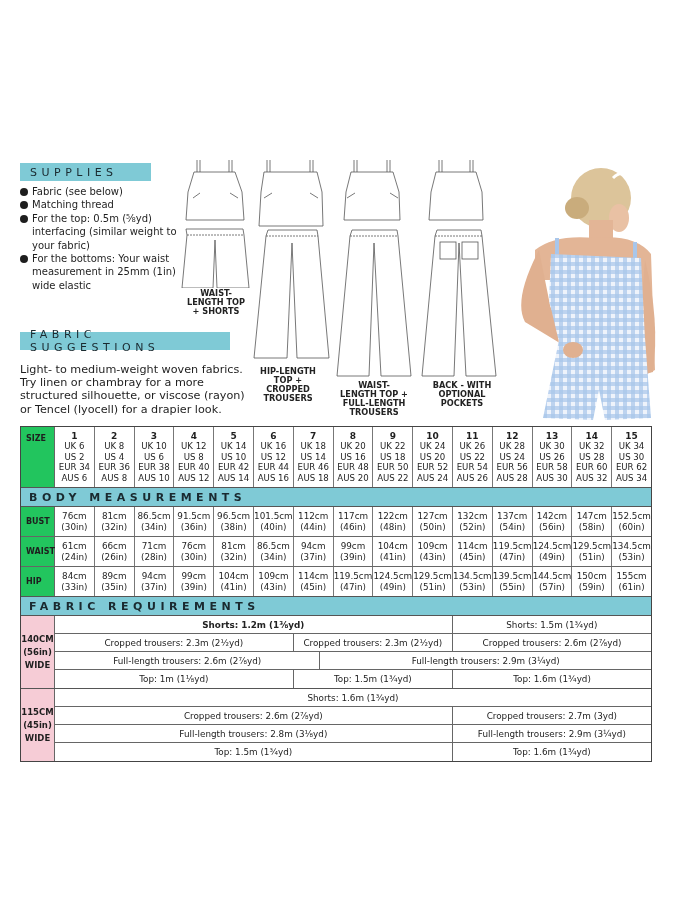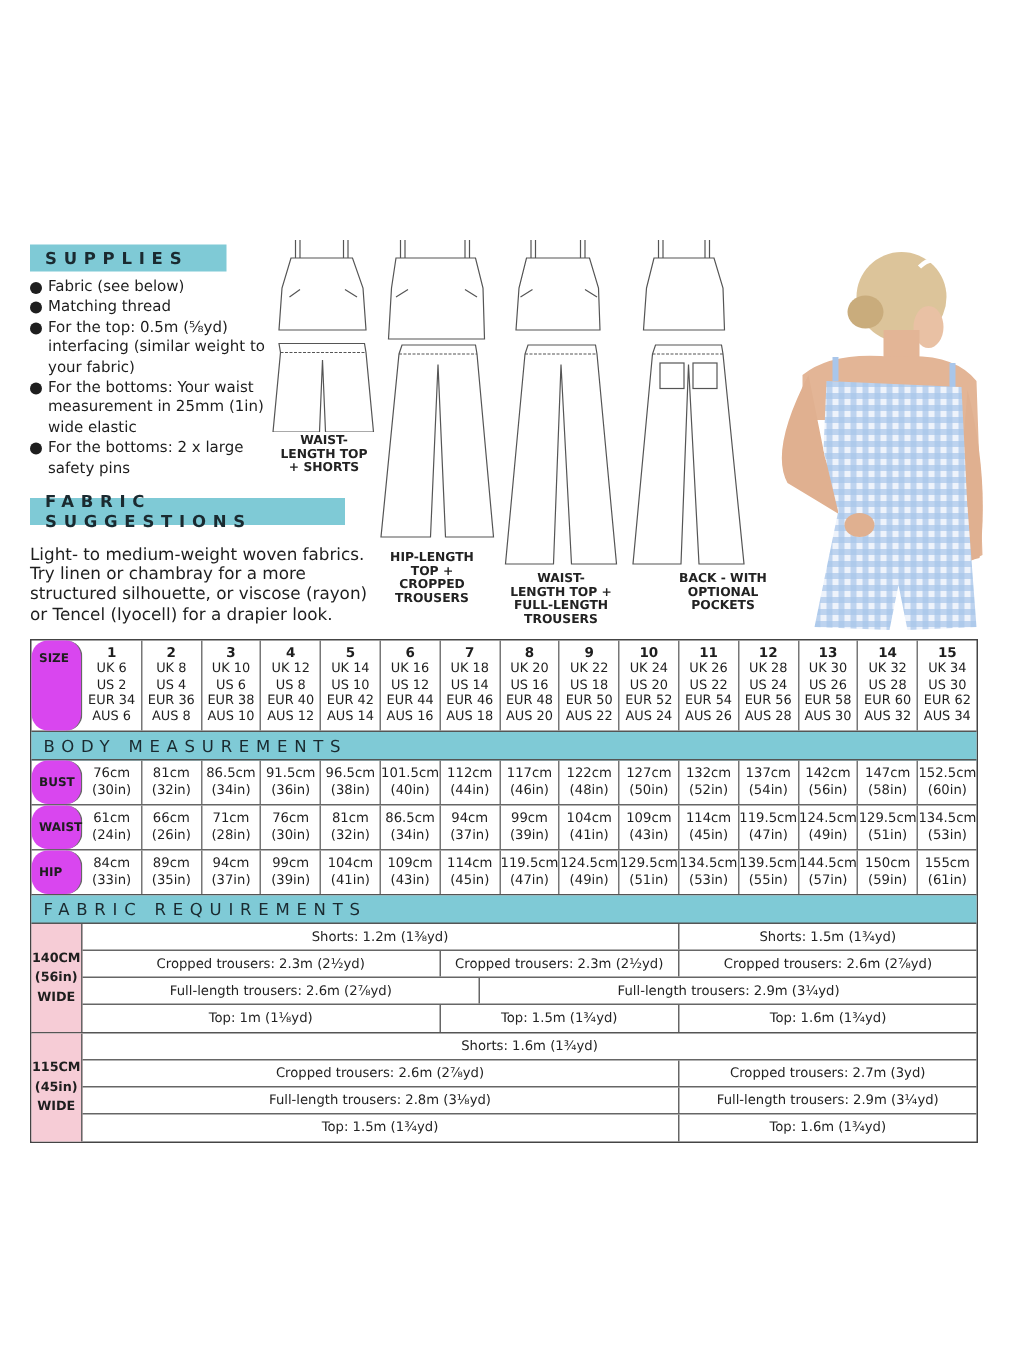--- a/index.html
+++ b/index.html
@@ -1,48 +1,48 @@
 <!DOCTYPE html>
 <html><head>
 <meta charset="utf-8">
 <style>
   * { box-sizing: border-box; margin: 0; padding: 0; }
   html, body { width: 675px; height: 900px; background: #ffffff; overflow: hidden; }
   body { position: relative; font-family: "DejaVu Sans", sans-serif; color: #1e1e1e; }
 
   .hdr-bar {
     position: absolute; background: #7fcad6; color: #1a2a30;
-    font-weight: bold; letter-spacing: 4.5px; font-size: 11px;
+    font-weight: normal; letter-spacing: 4.5px; font-size: 11px;
     padding-left: 10px; display: flex; align-items: center;
   }
   #supplies-bar { left: 20px; top: 163px; width: 131px; height: 18px; }
   #fabric-sugg-bar { left: 20px; top: 332px; width: 210px; height: 18px; }
 
   .supplies-list { position: absolute; left: 20px; top: 185px; width: 160px; list-style: none; font-size: 10px; line-height: 13.4px; }
   .supplies-list li { position: relative; padding-left: 12px; }
   .supplies-list li::before { content: ""; position: absolute; left: 0; top: 3px; width: 8px; height: 8px; border-radius: 50%; background: #1e1e1e; }
 
   .sugg-text { position: absolute; left: 20px; top: 363px; width: 225px; font-size: 11.2px; line-height: 13.2px; }
 
   .illus { position: absolute; }
   .caption { position: absolute; font-size: 8.2px; font-weight: bold; text-align: center; line-height: 9px; color: #222; }
 
   .photo { position: absolute; left: 495px; top: 150px; width: 170px; height: 275px; }
 
   
   .chart { position: absolute; left: 20px; top: 426px; width: 632px; border: 1.5px solid #444; border-collapse: collapse; }
   .size-row { display: flex; height: 61px; border-bottom: 1.5px solid #555; }
   .lbl { width: 17px; flex: 0 0 34px; font-size: 8px; font-weight: bold; display: flex; align-items: center; padding-left: 5px; border-right: 1px solid #666; }
-  .lbl.yellow { background: #d946ef; border-radius: 11px; }
+  .lbl.yellow { background: #22c55e; }
   .lbl.pink { background: #f6ccd6; justify-content: center; padding-left: 0; text-align: center; line-height: 13px; font-size: 8.5px; }
   .lbl.size-lbl { align-items: flex-start; padding-top: 7px; }
   .cell { flex: 1 1 0; border-right: 1px solid #777; text-align: center; font-size: 8.6px; line-height: 10.6px; display: flex; flex-direction: column; justify-content: center; color: #1e1e1e; }
   .cell:last-child { border-right: none; }
   .cell .num { font-weight: bold; font-size: 9px; }
-  .sect-bar { height: 19px; background: #7fcad6; font-weight: normal; font-size: 11px; letter-spacing: 4.5px; padding-left: 8px; display: flex; align-items: center; color: #1a2a30; border-bottom: 1.5px solid #555; }
+  .sect-bar { height: 19px; background: #7fcad6; font-weight: bold; font-size: 11px; letter-spacing: 4.5px; padding-left: 8px; display: flex; align-items: center; color: #1a2a30; border-bottom: 1.5px solid #555; }
   .meas-row { display: flex; height: 30px; border-bottom: 1px solid #666; }
   .meas-row:last-of-type { border-bottom: 1.5px solid #555; }
   .meas-row .cell { font-size: 8.8px; line-height: 11px; }
 
   .fab-group { display: flex; border-bottom: 1.5px solid #555; }
   .fab-group:last-child { border-bottom: none; }
   .fab-body { flex: 1; display: flex; flex-direction: column; }
   .fab-line { display: flex; height: 18px; border-bottom: 1px solid #666; }
   .fab-line:last-child { border-bottom: none; }
   .fcell { font-size: 8.8px; display: flex; align-items: center; justify-content: center; border-right: 1px solid #666; color: #222; }
@@ -50,21 +50,20 @@
 </style>
 </head>
 <body>
 
 <div id="supplies-bar" class="hdr-bar">SUPPLIES</div>
 <ul class="supplies-list">
   <li>Fabric (see below)</li>
   <li>Matching thread</li>
   <li>For the top: 0.5m (⅝yd) interfacing (similar weight to your fabric)</li>
   <li>For the bottoms: Your waist measurement in 25mm (1in) wide elastic</li>
-  <li>For the bottoms: 2 x large safety pins</li>
 </ul>
 
 <div id="fabric-sugg-bar" class="hdr-bar">FABRIC SUGGESTIONS</div>
 <div class="sugg-text">Light- to medium-weight woven fabrics. Try linen or chambray for a more structured silhouette, or viscose (rayon) or Tencel (lyocell) for a drapier look.</div>
 
 <svg class="illus" style="left:180px;top:158px" width="72" height="130" viewBox="0 0 72 130" fill="#fff" stroke="#555" stroke-width="0.8">
   <line x1="17" y1="2" x2="17" y2="14"></line>
     <line x1="20" y1="2" x2="20" y2="14"></line>
   <line x1="49" y1="2" x2="49" y2="14"></line>
     <line x1="52" y1="2" x2="52" y2="14"></line>
@@ -117,21 +116,21 @@
   <line x1="19" y1="2" x2="19" y2="14"></line>
     <line x1="22" y1="2" x2="22" y2="14"></line>
   <line x1="50" y1="2" x2="50" y2="14"></line>
     <line x1="53" y1="2" x2="53" y2="14"></line>
   <path d="M16 14 L56 14 L62 34 L63 62 L9 62 L11 34 Z"></path>
   <path d="M17 72 L61 72 L62 78 L76 218 L46 218 L39 85 L34 218 L2 218 L15 78 Z"></path>
   <line x1="15" y1="78" x2="62" y2="78" stroke-dasharray="2 1"></line>
   <rect x="20" y="84" width="16" height="17"></rect>
   <rect x="42" y="84" width="16" height="17"></rect>
 </svg>
-<div class="caption" style="left:442px;top:381px;width:80px">
+<div class="caption" style="left:422px;top:381px;width:80px">
   <div>BACK - WITH</div>
   <div>OPTIONAL</div>
   <div>POCKETS</div>
 </div>
 
 <svg class="photo" viewBox="0 0 170 275">
   <defs>
     <pattern id="gingham" width="8" height="8" patternUnits="userSpaceOnUse">
       <rect width="8" height="8" fill="#eef3fb"></rect>
       <rect width="4" height="8" fill="#a9c6ea" opacity="0.7"></rect>
@@ -467,21 +466,21 @@
       <div class="fab-group">
         <div class="lbl pink">
           <div>
             <div>140CM</div>
             <div>(56in)</div>
             <div>WIDE</div>
           </div>
         </div>
         <div class="fab-body">
           <div class="fab-line">
-            <div class="fcell" style="flex: 10 1 0px;">Shorts: 1.2m (1⅜yd)</div>
+            <div class="fcell" style="flex: 10 1 0px; font-weight: bold;">Shorts: 1.2m (1⅜yd)</div>
             <div class="fcell" style="flex: 5 1 0px;">Shorts: 1.5m (1¾yd)</div>
           </div>
           <div class="fab-line">
             <div class="fcell" style="flex: 6 1 0px;">Cropped trousers: 2.3m (2½yd)</div>
             <div class="fcell" style="flex: 4 1 0px;">Cropped trousers: 2.3m (2½yd)</div>
             <div class="fcell" style="flex: 5 1 0px;">Cropped trousers: 2.6m (2⅞yd)</div>
           </div>
           <div class="fab-line">
             <div class="fcell" style="flex: 4 1 0px;">Full-length trousers: 2.6m (2⅞yd)</div>
             <div class="fcell" style="flex: 5 1 0px;">Full-length trousers: 2.9m (3¼yd)</div>

